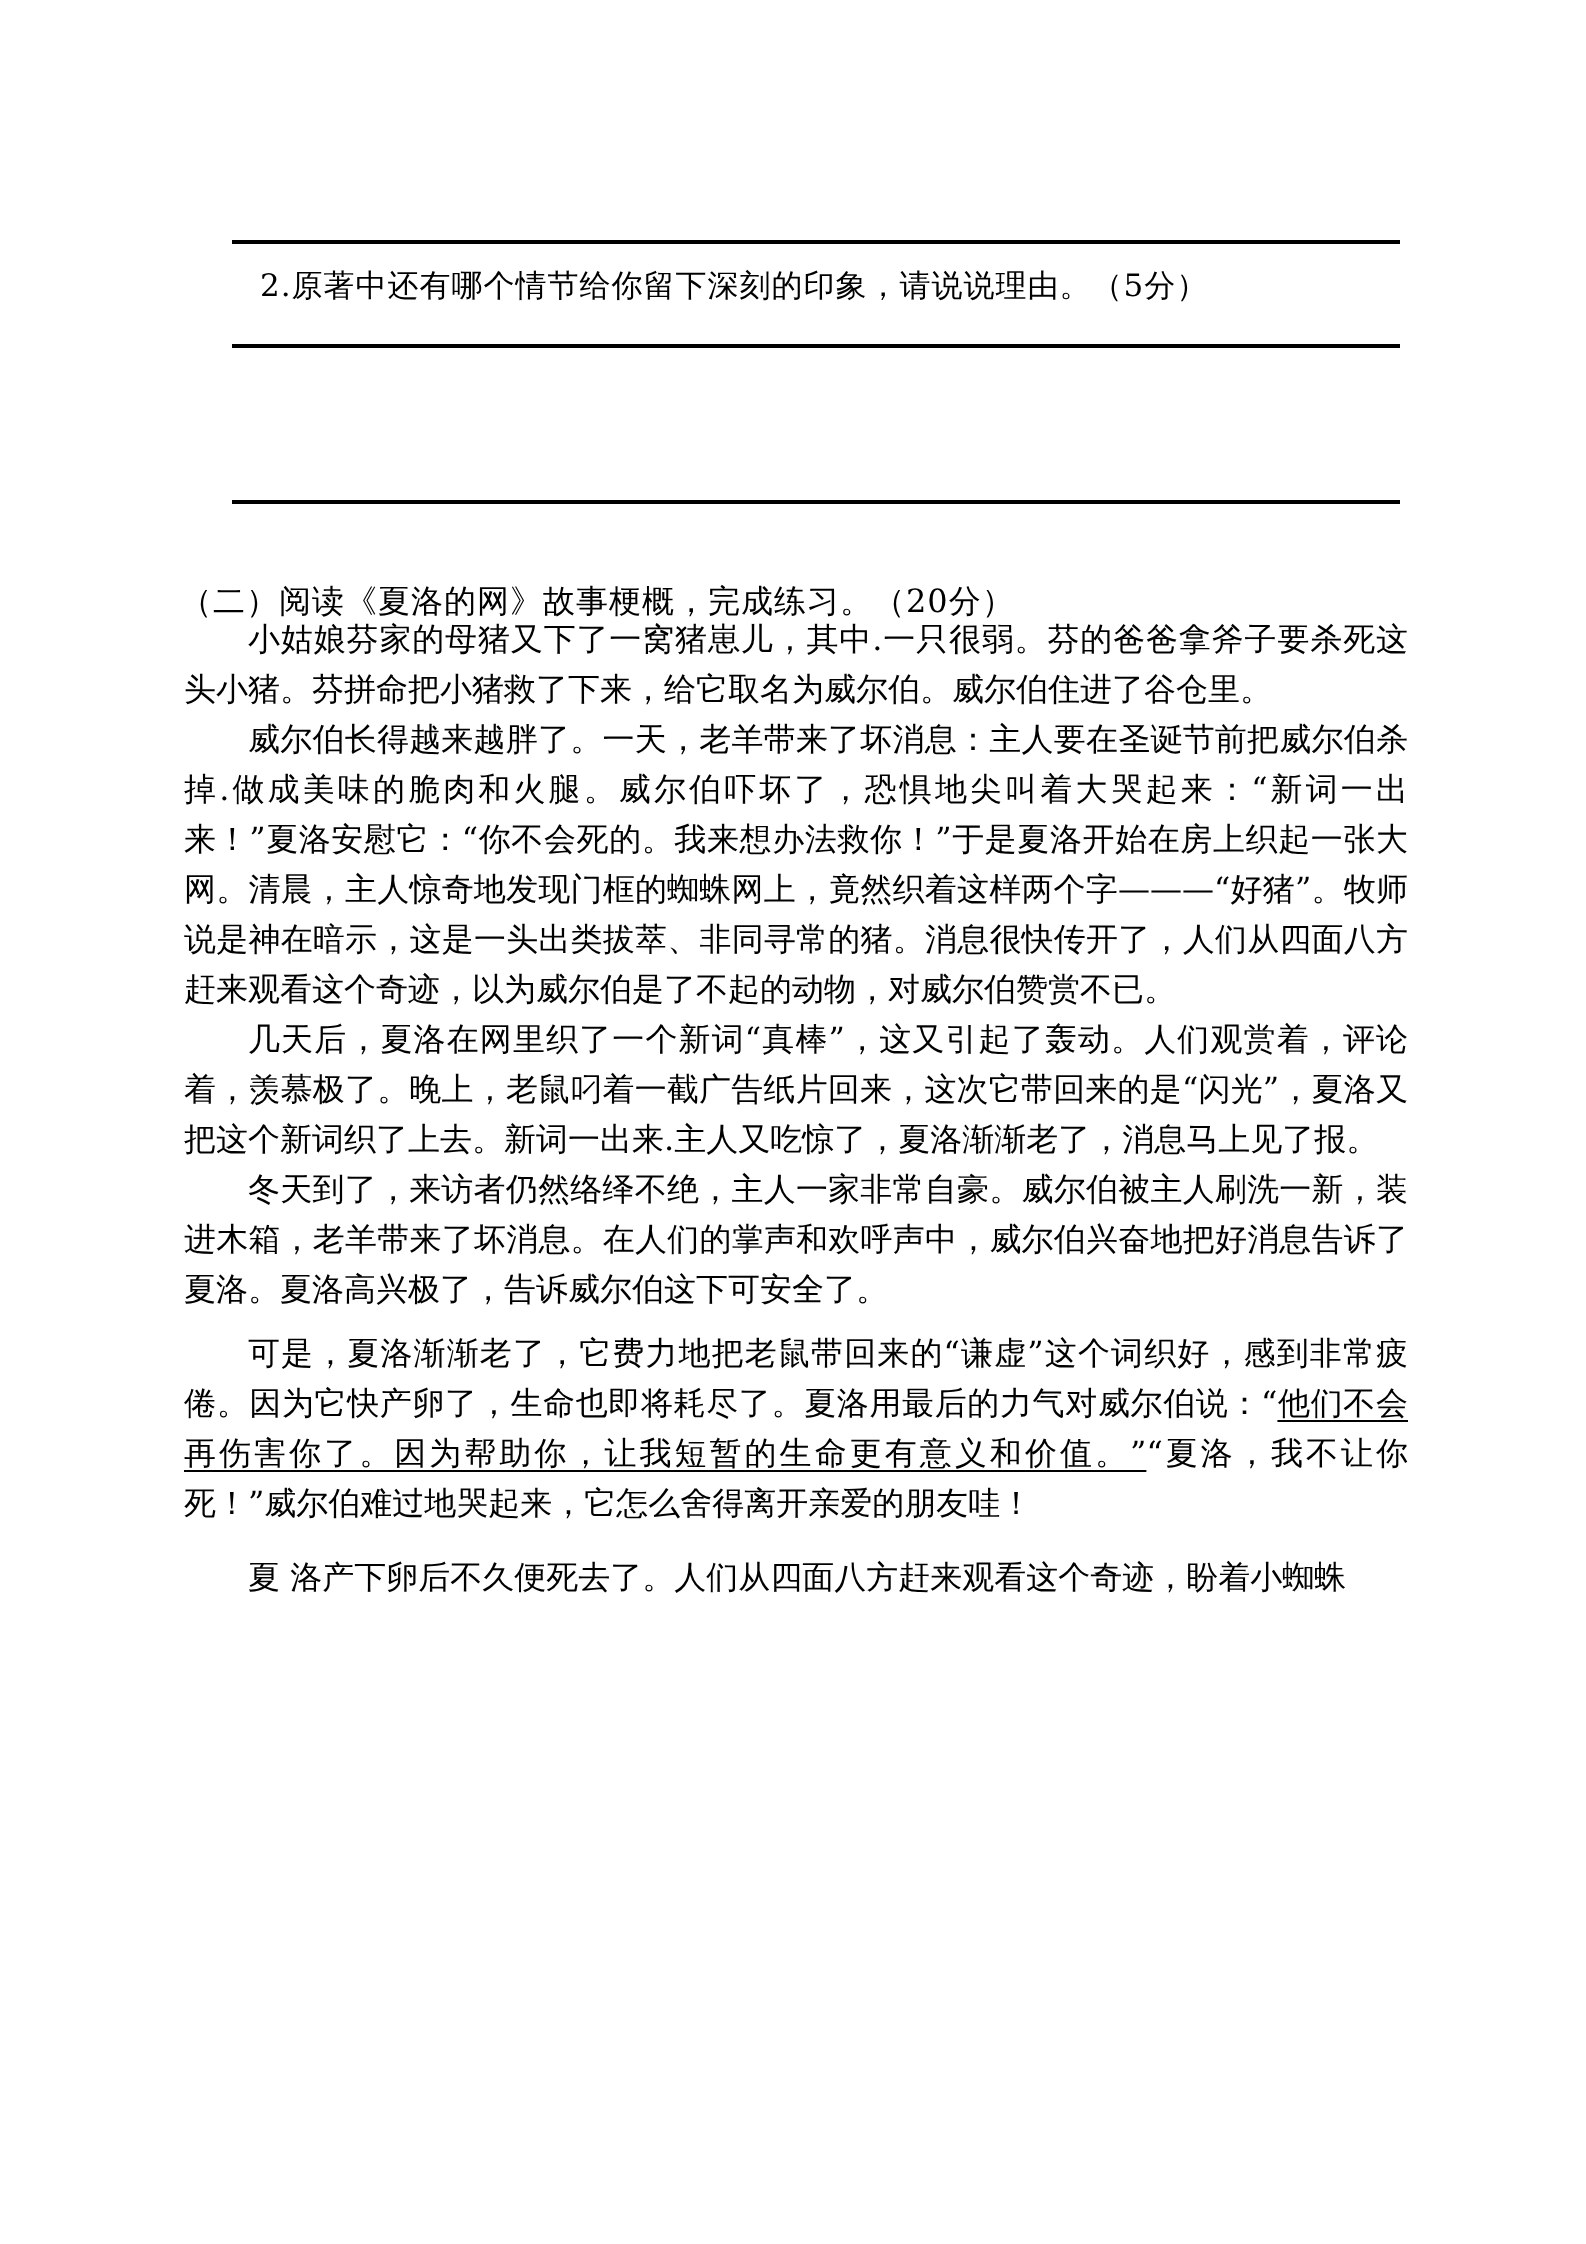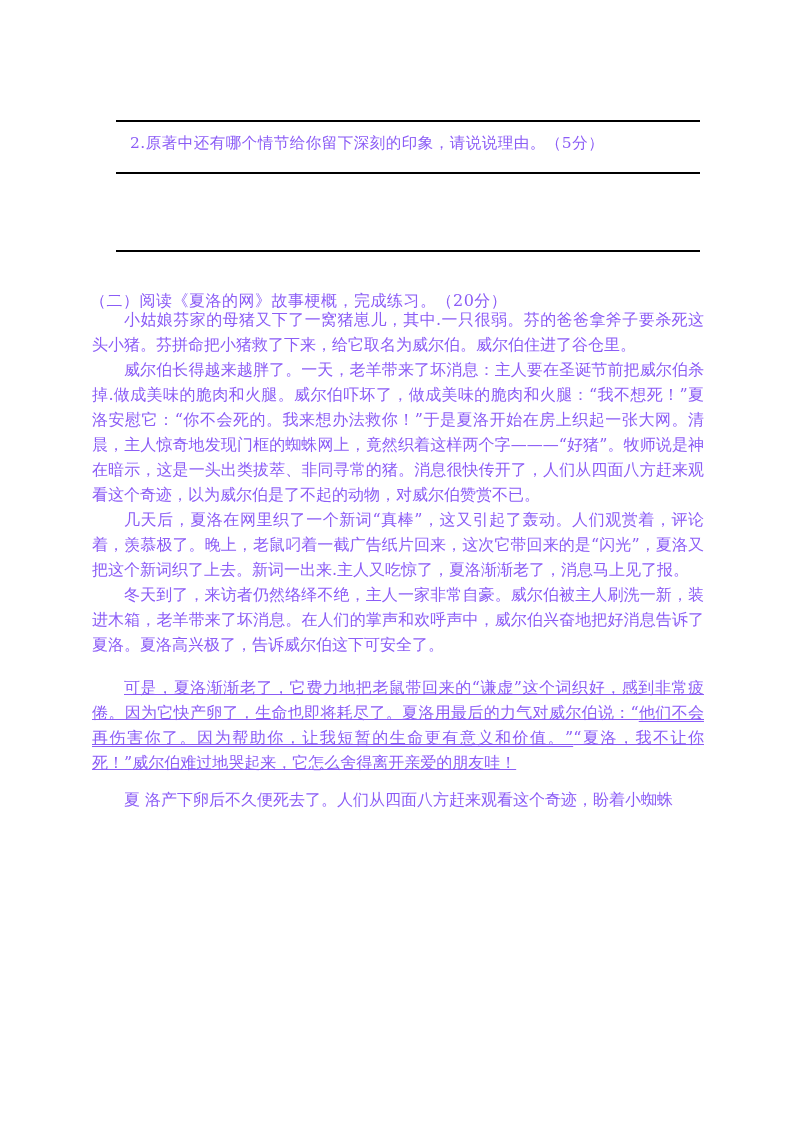--- a/index.html
+++ b/index.html
@@ -2,21 +2,21 @@
 <html><head>
 <meta charset="utf-8">
 <style>
   * { box-sizing: border-box; }
   html, body { margin: 0; padding: 0; background: #ffffff; }
   .page {
     position: relative;
     width: 793px;
     height: 1122px;
     background: #ffffff;
-    color: #8b5cf6;
+    color: #000000;
     font-family: "DejaVu Serif", "Liberation Serif", serif;
     overflow: hidden;
   }
   .rule {
     position: absolute;
     left: 116px;
     width: 584px;
     height: 0;
     border-top: 2px solid #000000;
   }
@@ -44,41 +44,41 @@
     position: absolute;
     left: 92px;
     top: 307px;
     width: 612px;
     font-size: 16px;
     line-height: 25px;
     text-align: justify;
     text-justify: inter-ideograph;
   }
   .story p { margin: 0; text-indent: 2em; }
-  .story p.gap-sm { margin-top: 18px; text-decoration: underline; }
+  .story p.gap-sm { margin-top: 7px; }
   .story p.gap-md { margin-top: 12px; }
   .u { text-decoration: underline; text-underline-offset: 3px; }
 </style>
 </head>
 <body>
 
 <div class="page">
 
   <div class="rule rule-top"></div>
 
   <div class="question">2.原著中还有哪个情节给你留下深刻的印象，请说说理由。（5分）</div>
 
   <div class="rule rule-mid"></div>
 
   <div class="rule rule-bottom"></div>
 
   <div class="section-heading">（二）阅读《夏洛的网》故事梗概，完成练习。（20分）</div>
 
   <div class="story">
     <p>小姑娘芬家的母猪又下了一窝猪崽儿，其中.一只很弱。芬的爸爸拿斧子要杀死这头小猪。芬拼命把小猪救了下来，给它取名为威尔伯。威尔伯住进了谷仓里。</p>
-    <p>威尔伯长得越来越胖了。一天，老羊带来了坏消息：主人要在圣诞节前把威尔伯杀掉.做成美味的脆肉和火腿。威尔伯吓坏了，做成美味的脆肉和火腿：“我不想死！”夏洛安慰它：“你不会死的。我来想办法救你！”于是夏洛开始在房上织起一张大网。清晨，主人惊奇地发现门框的蜘蛛网上，竟然织着这样两个字———“好猪”。牧师说是神在暗示，这是一头出类拔萃、非同寻常的猪。消息很快传开了，人们从四面八方赶来观看这个奇迹，以为威尔伯是了不起的动物，对威尔伯赞赏不已。</p>
+    <p>威尔伯长得越来越胖了。一天，老羊带来了坏消息：主人要在圣诞节前把威尔伯杀掉.做成美味的脆肉和火腿。威尔伯吓坏了，恐惧地尖叫着大哭起来：“新词一出来！”夏洛安慰它：“你不会死的。我来想办法救你！”于是夏洛开始在房上织起一张大网。清晨，主人惊奇地发现门框的蜘蛛网上，竟然织着这样两个字———“好猪”。牧师说是神在暗示，这是一头出类拔萃、非同寻常的猪。消息很快传开了，人们从四面八方赶来观看这个奇迹，以为威尔伯是了不起的动物，对威尔伯赞赏不已。</p>
     <p>几天后，夏洛在网里织了一个新词“真棒”，这又引起了轰动。人们观赏着，评论着，羡慕极了。晚上，老鼠叼着一截广告纸片回来，这次它带回来的是“闪光”，夏洛又把这个新词织了上去。新词一出来.主人又吃惊了，夏洛渐渐老了，消息马上见了报。</p>
     <p>冬天到了，来访者仍然络绎不绝，主人一家非常自豪。威尔伯被主人刷洗一新，装进木箱，老羊带来了坏消息。在人们的掌声和欢呼声中，威尔伯兴奋地把好消息告诉了夏洛。夏洛高兴极了，告诉威尔伯这下可安全了。</p>
     <p class="gap-sm"><span>可是，夏洛渐渐老了，它费力地把老鼠带回来的“谦虚”这个词织好，感到非常疲倦。因为它快产卵了，生命也即将耗尽了。夏洛用最后的力气对威尔伯说：“</span><span class="u">他们不会再伤害你了。因为帮助你，让我短暂的生命更有意义和价值。”</span><span>“夏洛，我不让你死！”威尔伯难过地哭起来，它怎么舍得离开亲爱的朋友哇！</span></p>
     <p class="gap-md">夏 洛产下卵后不久便死去了。人们从四面八方赶来观看这个奇迹，盼着小蜘蛛</p>
   </div>
 
 </div>
 
 </body></html>

